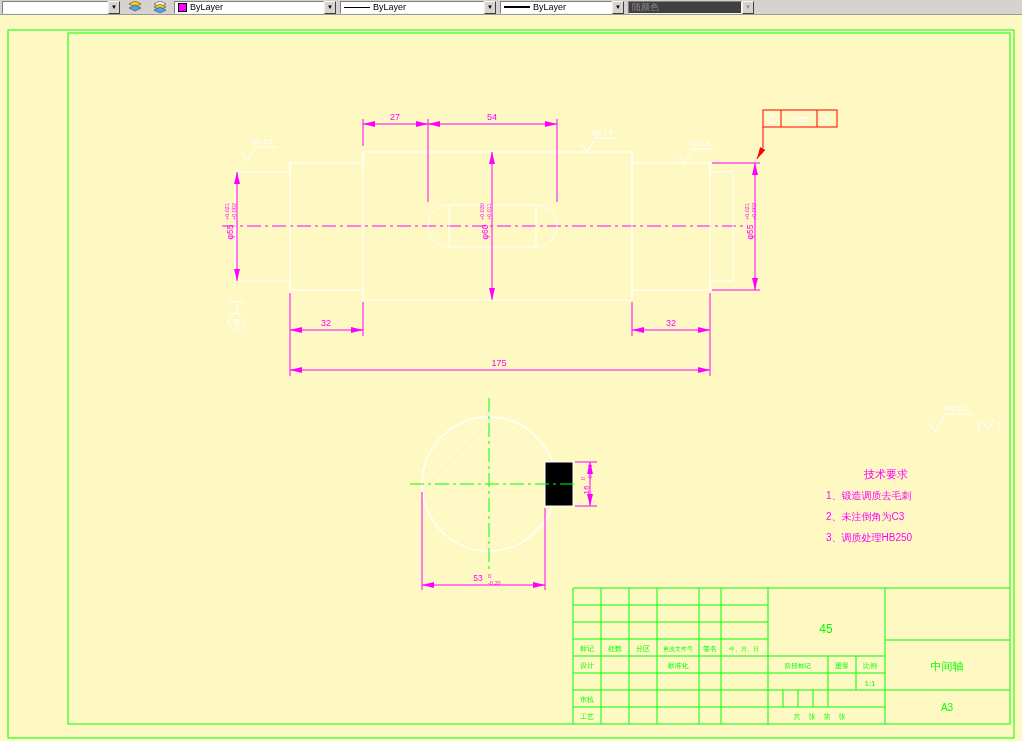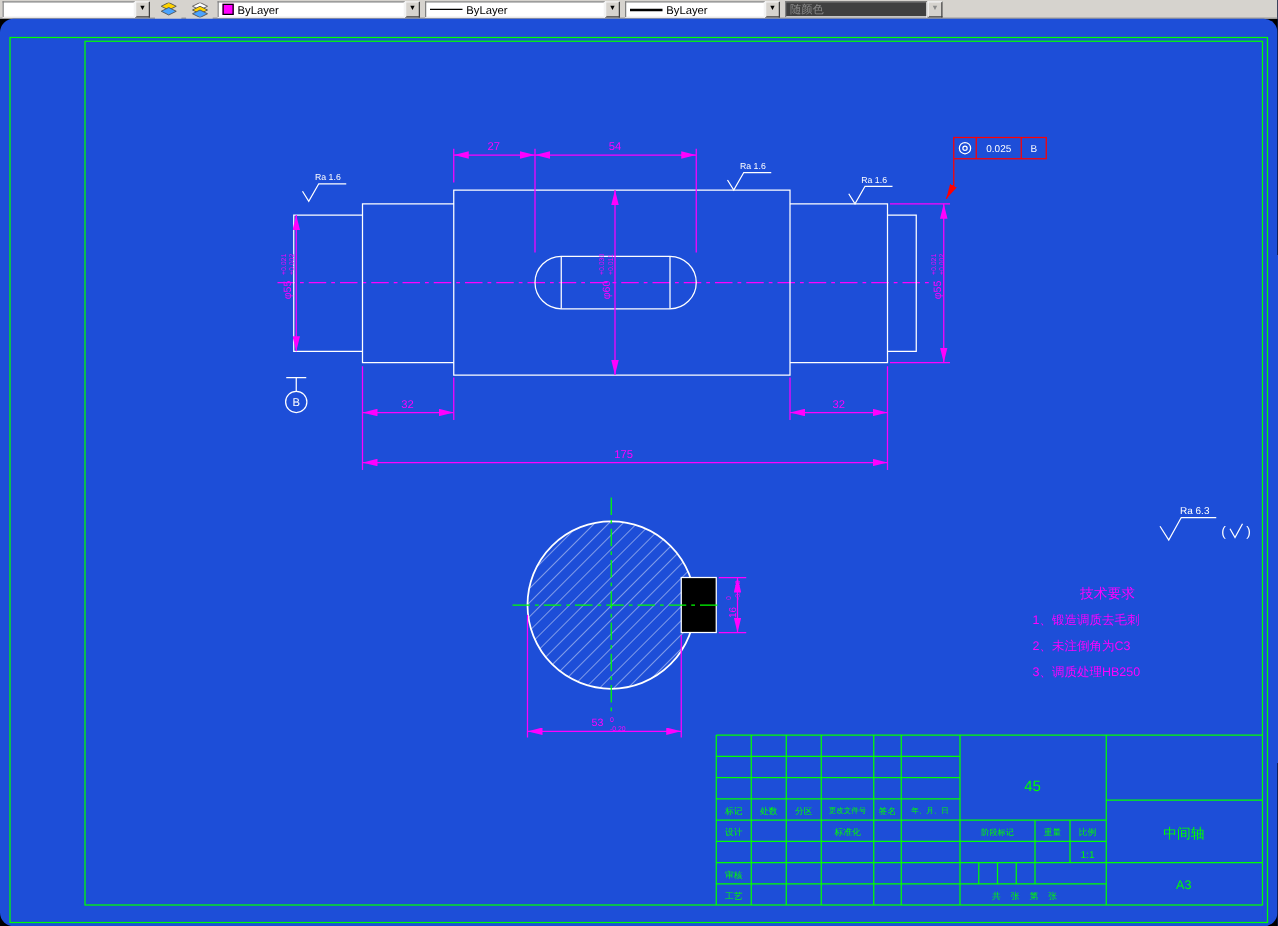--- a/index.html
+++ b/index.html
@@ -1,34 +1,34 @@
 <!DOCTYPE html>
 <html><head>
 <meta charset="utf-8">
 <style>
   html,body{margin:0;padding:0;background:#000;width:1022px;height:741px;overflow:hidden;
     font-family:"Liberation Sans",sans-serif;}
-  .toolbar{height:15px;background:#d6d3ce;display:flex;gap:4px;
+  .toolbar{height:15px;background:#d6d3ce;display:flex;align-items:center;gap:4px;
     padding:1px 2px;box-sizing:border-box;border-bottom:1px solid #9a9a9a;}
   .combo{display:flex;align-items:stretch;height:13px;}
   .combo .field{display:flex;align-items:center;gap:3px;background:#fff;
     border:1px solid;border-color:#808080 #f4f4f4 #f4f4f4 #808080;
     height:13px;box-sizing:border-box;padding:0 3px;font-size:9px;color:#000;
     flex:1;overflow:hidden;white-space:nowrap;}
   .combo .dbtn{width:12px;height:13px;background:#d6d3ce;color:#000;
     border:1px solid;border-color:#f4f4f4 #404040 #404040 #f4f4f4;
     font-size:6px;line-height:11px;text-align:center;box-sizing:border-box;cursor:default;}
   .combo.disabled .field{background:#404040;color:#8b8b8b;}
   .combo.disabled .dbtn{color:#8b8b8b;}
   .tbtn{width:21px;height:14px;background:#d6d3ce;border:1px solid #d6d3ce;margin:0;padding:0;
     display:flex;align-items:center;justify-content:center;}
   .swatch{width:7px;height:7px;background:#ff00ff;border:1px solid #000;flex:0 0 auto;}
   .ltline{width:26px;border-top:1px solid #000;flex:0 0 auto;}
   .lwline{width:26px;border-top:2px solid #000;flex:0 0 auto;}
-  .canvas{position:relative;width:1022px;height:726px;background:#1d4ed8;border-radius:11px;}
+  .canvas{position:relative;width:1022px;height:726px;background:#fef9c3;}
   svg{display:block;}
   svg text{font-family:"Liberation Sans",sans-serif;}
   .wline{stroke:#ffffff;fill:none;stroke-width:1;}
   .mline{stroke:#ff00ff;fill:none;stroke-width:1;}
   .gline{stroke:#00ff00;fill:none;stroke-width:1;}
   .rline{stroke:#ff0000;fill:none;stroke-width:1;}
   .cl{stroke-dasharray:14 4 3 4;}
   text.m{fill:#ff00ff;}
   text.g{fill:#00ff00;}
   text.w{fill:#ffffff;}

